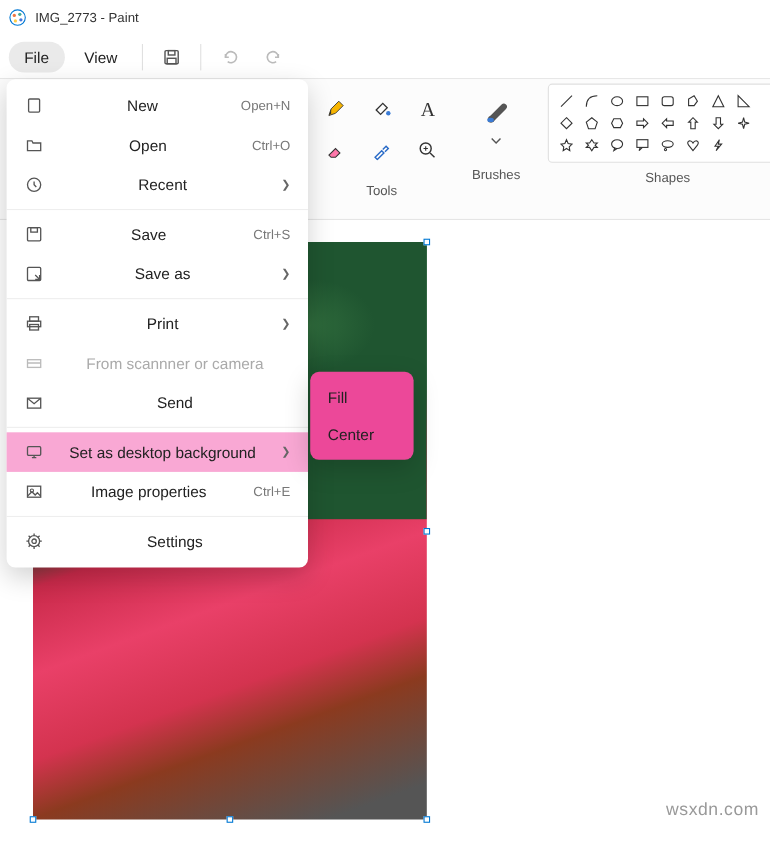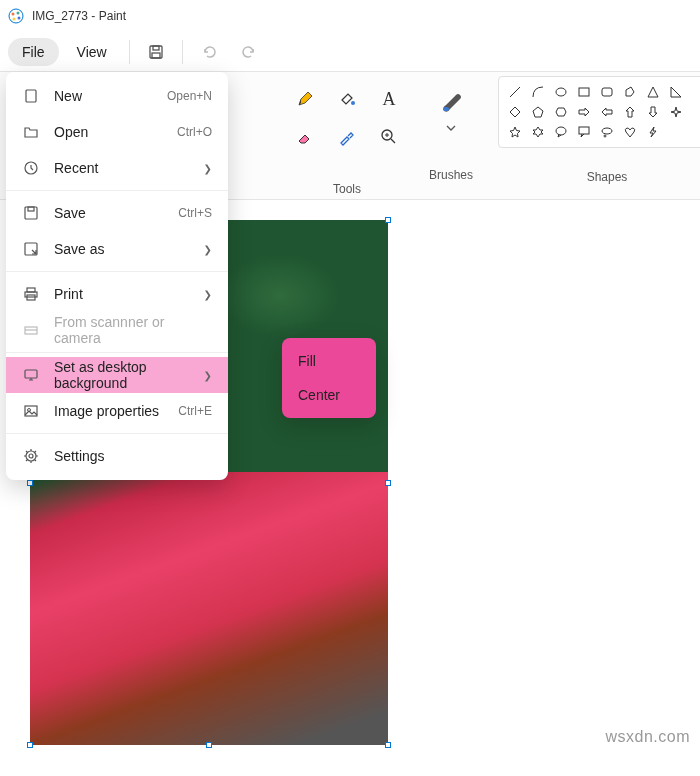--- a/index.html
+++ b/index.html
@@ -10,38 +10,38 @@
   
   .menubar { height: 40px; display: flex; align-items: center; padding: 0 8px; border-bottom: 1px solid #e5e5e5; gap: 4px; }
   .menubar-item { padding: 6px 14px; font-size: 14px; color: #222; border-radius: 14px; cursor: default; }
   .menubar-item.active { background: #eaeaea; }
   .menubar-sep { width: 1px; height: 24px; background: #e0e0e0; margin: 0 4px; }
   .menubar-btn { width: 36px; height: 32px; display: flex; align-items: center; justify-content: center; color: #555; border-radius: 4px; }
   .menubar-btn.disabled { color: #bbb; }
   
   .ribbon { height: 128px; display: flex; padding: 4px 0 0 280px; border-bottom: 1px solid #e5e5e5; background: #fcfcfc; position: relative; }
   .ribbon-group { display: flex; flex-direction: column; align-items: center; padding: 0 10px; }
-  .ribbon-label { font-size: 12px; color: #555; margin-top: 22px; }
+  .ribbon-label { font-size: 12px; color: #555; margin-top: 6px; }
   .ribbon-sep { width: 1px; background: #e5e5e5; height: 90px; margin: 6px 2px 0; }
   
   .tools-grid { display: grid; grid-template-columns: repeat(3, 30px); grid-template-rows: repeat(2, 30px); gap: 8px 12px; padding: 8px 0; }
   .tool-cell { display: flex; align-items: center; justify-content: center; }
   
   .brushes-btn { width: 46px; height: 70px; display: flex; flex-direction: column; align-items: center; justify-content: center; gap: 8px; border: 1px solid transparent; border-radius: 4px; }
   
   .shapes-grid { display: grid; grid-template-columns: repeat(9, 20px); grid-template-rows: repeat(3, 18px); gap: 2px 3px; padding: 6px; border: 1px solid #e0e0e0; border-radius: 4px; background: #fff; }
   .shape-cell { display: flex; align-items: center; justify-content: center; }
   
   .canvas-area { position: absolute; left: 30px; top: 220px; width: 358px; height: 525px; }
   .canvas-img { width: 100%; height: 100%; display: block; background: linear-gradient(160deg, #1a4a2a 0%, #2d6b3f 28%, #1f5530 40%, #c92a4a 48%, #e94068 60%, #d4334f 72%, #8b3a1f 80%, #555 95%); position: relative; overflow: hidden; }
   .canvas-img::before { content:""; position:absolute; top:0; left:0; right:0; height:48%; background: radial-gradient(ellipse 80px 60px at 30% 40%, #3a7a4a 0%, transparent 60%), radial-gradient(ellipse 100px 70px at 70% 30%, #2f6b3c 0%, transparent 60%), #1f5530; }
   .canvas-img::after { content:""; position:absolute; top:28%; left:32%; width:70px; height:70px; border-radius:50%; background: radial-gradient(circle at 40% 30%, #e8c9a8 0%, #c9a482 50%, #6b4a3a 80%); }
   .handle { position: absolute; width: 6px; height: 6px; background: #fff; border: 1px solid #0078d4; }
   
-  .dropdown { position: absolute; left: 6px; top: 72px; width: 222px; background: #fff; border-radius: 8px; box-shadow: 0 8px 24px rgba(0,0,0,0.18); padding: 6px 0; z-index: 10; }
+  .dropdown { position: absolute; left: 6px; top: 72px; width: 274px; background: #fff; border-radius: 8px; box-shadow: 0 8px 24px rgba(0,0,0,0.18); padding: 6px 0; z-index: 10; text-align: center; }
   .dd-item { height: 36px; display: flex; align-items: center; padding: 0 16px; font-size: 14px; color: #222; gap: 14px; }
   .dd-item:hover, .dd-item.hover { background: #f9a8d4; }
   .dd-item.disabled { color: #aaa; }
   .dd-icon { width: 18px; height: 18px; display: flex; align-items: center; justify-content: center; flex-shrink: 0; }
   .dd-label { flex: 1; }
   .dd-accel { font-size: 12px; color: #777; }
   .dd-chevron { color: #666; font-size: 10px; }
   .dd-sep { height: 1px; background: #eee; margin: 4px 0; }
   
   .submenu { position: absolute; left: 282px; top: 338px; width: 94px; background: #ec4899; border-radius: 8px; box-shadow: 0 8px 24px rgba(0,0,0,0.18); padding: 6px 0; z-index: 11; }
@@ -351,20 +351,29 @@
   </div>
   <div class="dd-item disabled">
     <span class="dd-icon">
         <svg width="16" height="16">
           <rect x="2" y="5" width="12" height="7" fill="none" stroke="#bbb" stroke-width="1.2"></rect>
           <path d="M2 8 L14 8" stroke="#bbb" stroke-width="1.2"></path>
         </svg>
       </span>
     <span class="dd-label">From scannner or camera</span>
   </div>
+  <div class="dd-item">
+    <span class="dd-icon">
+        <svg width="16" height="16">
+          <rect x="2" y="4" width="12" height="9" fill="none" stroke="#555" stroke-width="1.2"></rect>
+          <path d="M2 4 L8 9 L14 4" fill="none" stroke="#555" stroke-width="1.2"></path>
+        </svg>
+      </span>
+    <span class="dd-label">Send</span>
+  </div>
   <div class="dd-sep"></div>
   <div class="dd-item hover">
     <span class="dd-icon">
         <svg width="16" height="16">
           <rect x="2" y="3" width="12" height="8" rx="1" fill="none" stroke="#555" stroke-width="1.2"></rect>
           <path d="M6 13 L10 13 M8 11 L8 13" stroke="#555" stroke-width="1.2"></path>
         </svg>
       </span>
     <span class="dd-label">Set as desktop background</span>
     <span class="dd-chevron">❯</span>

